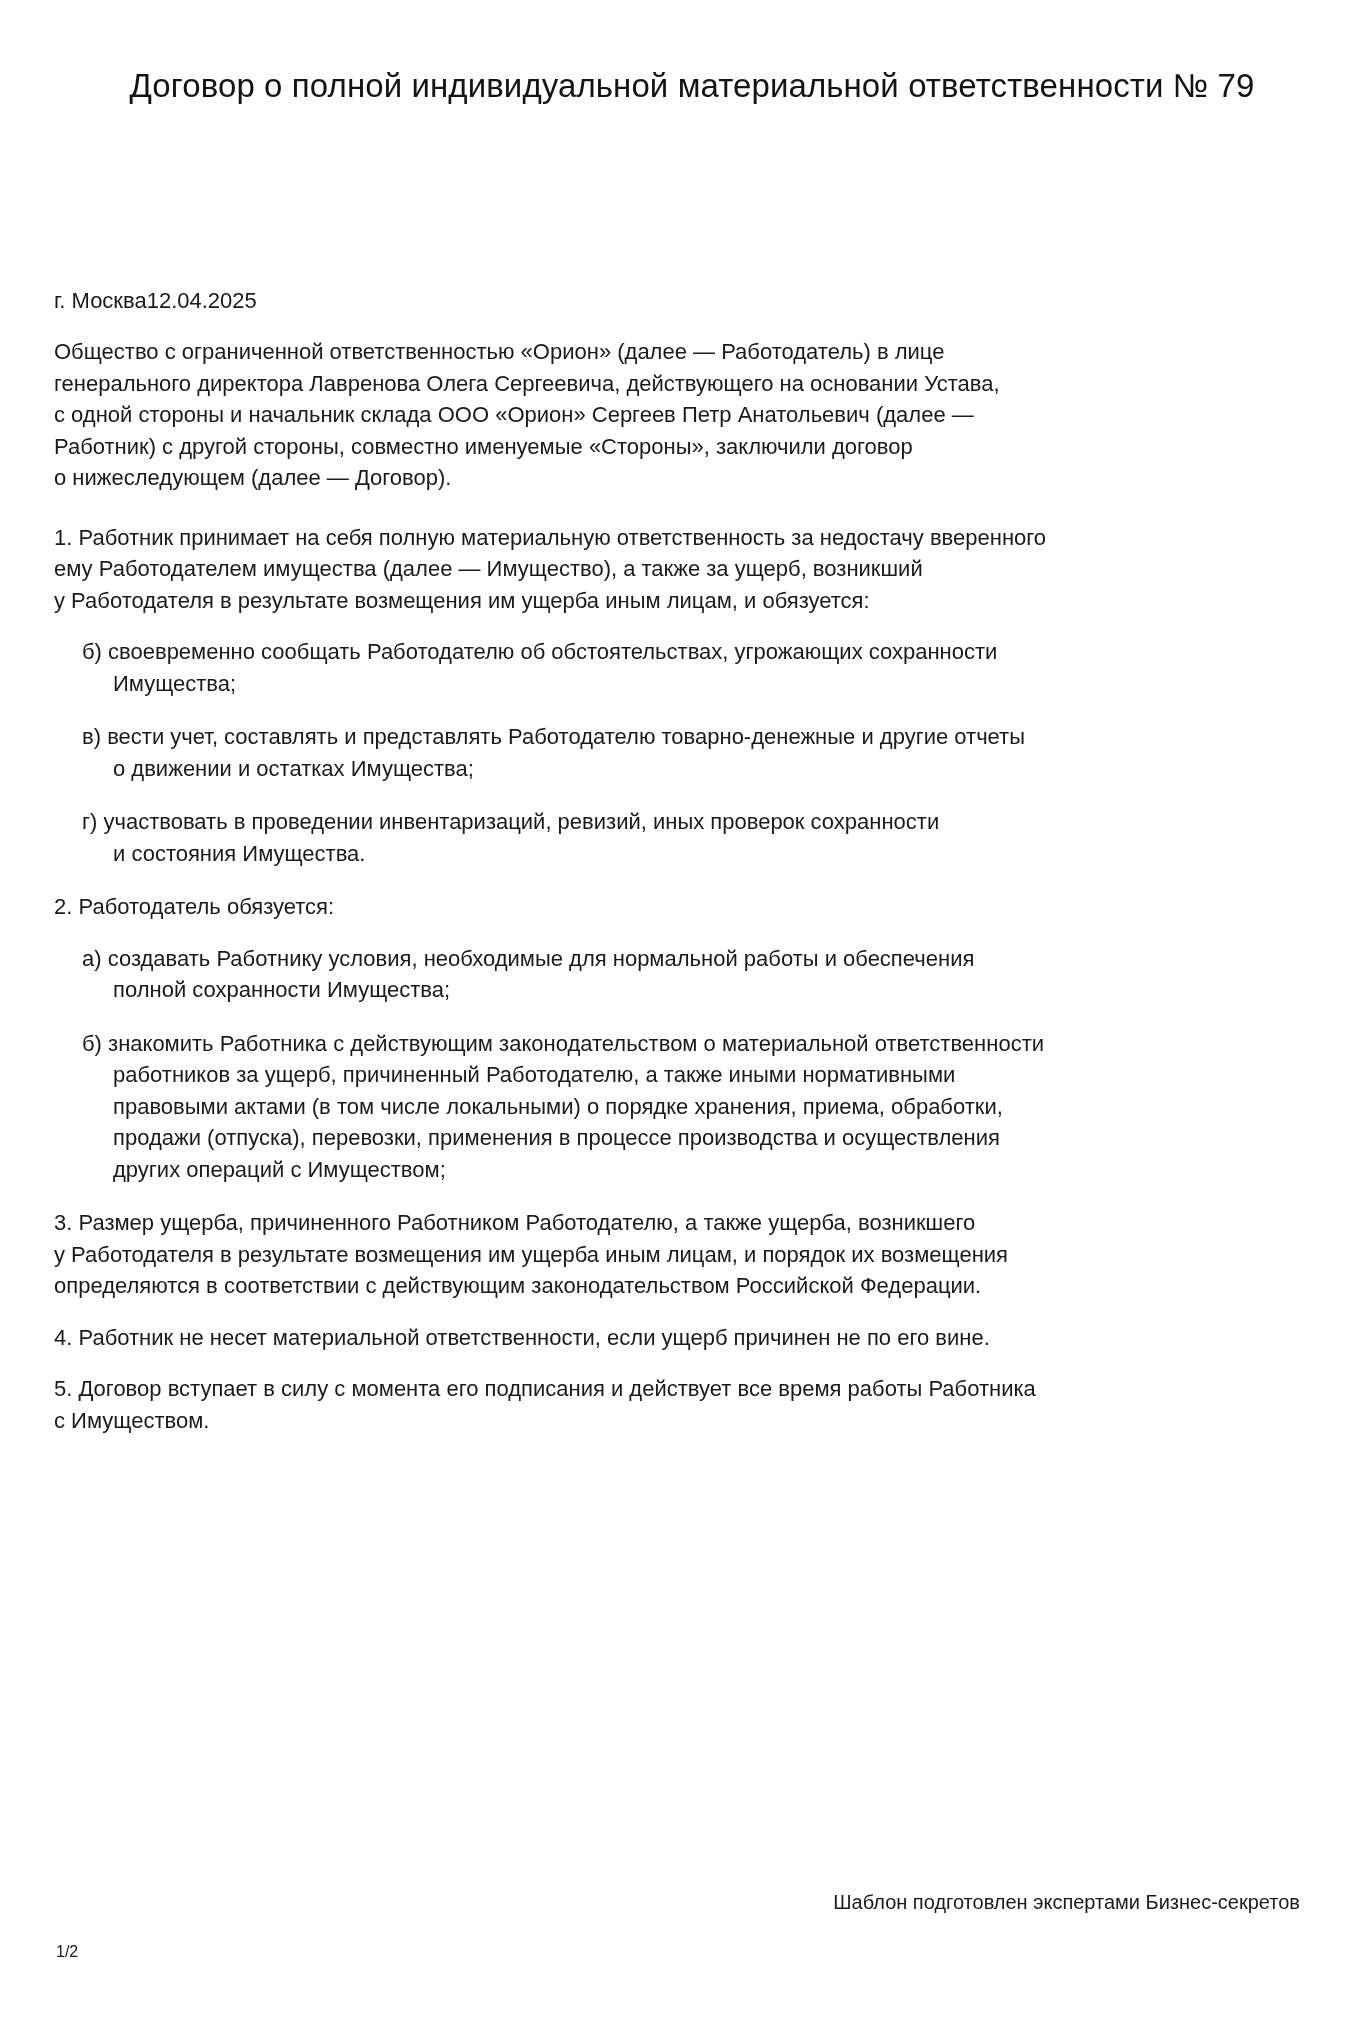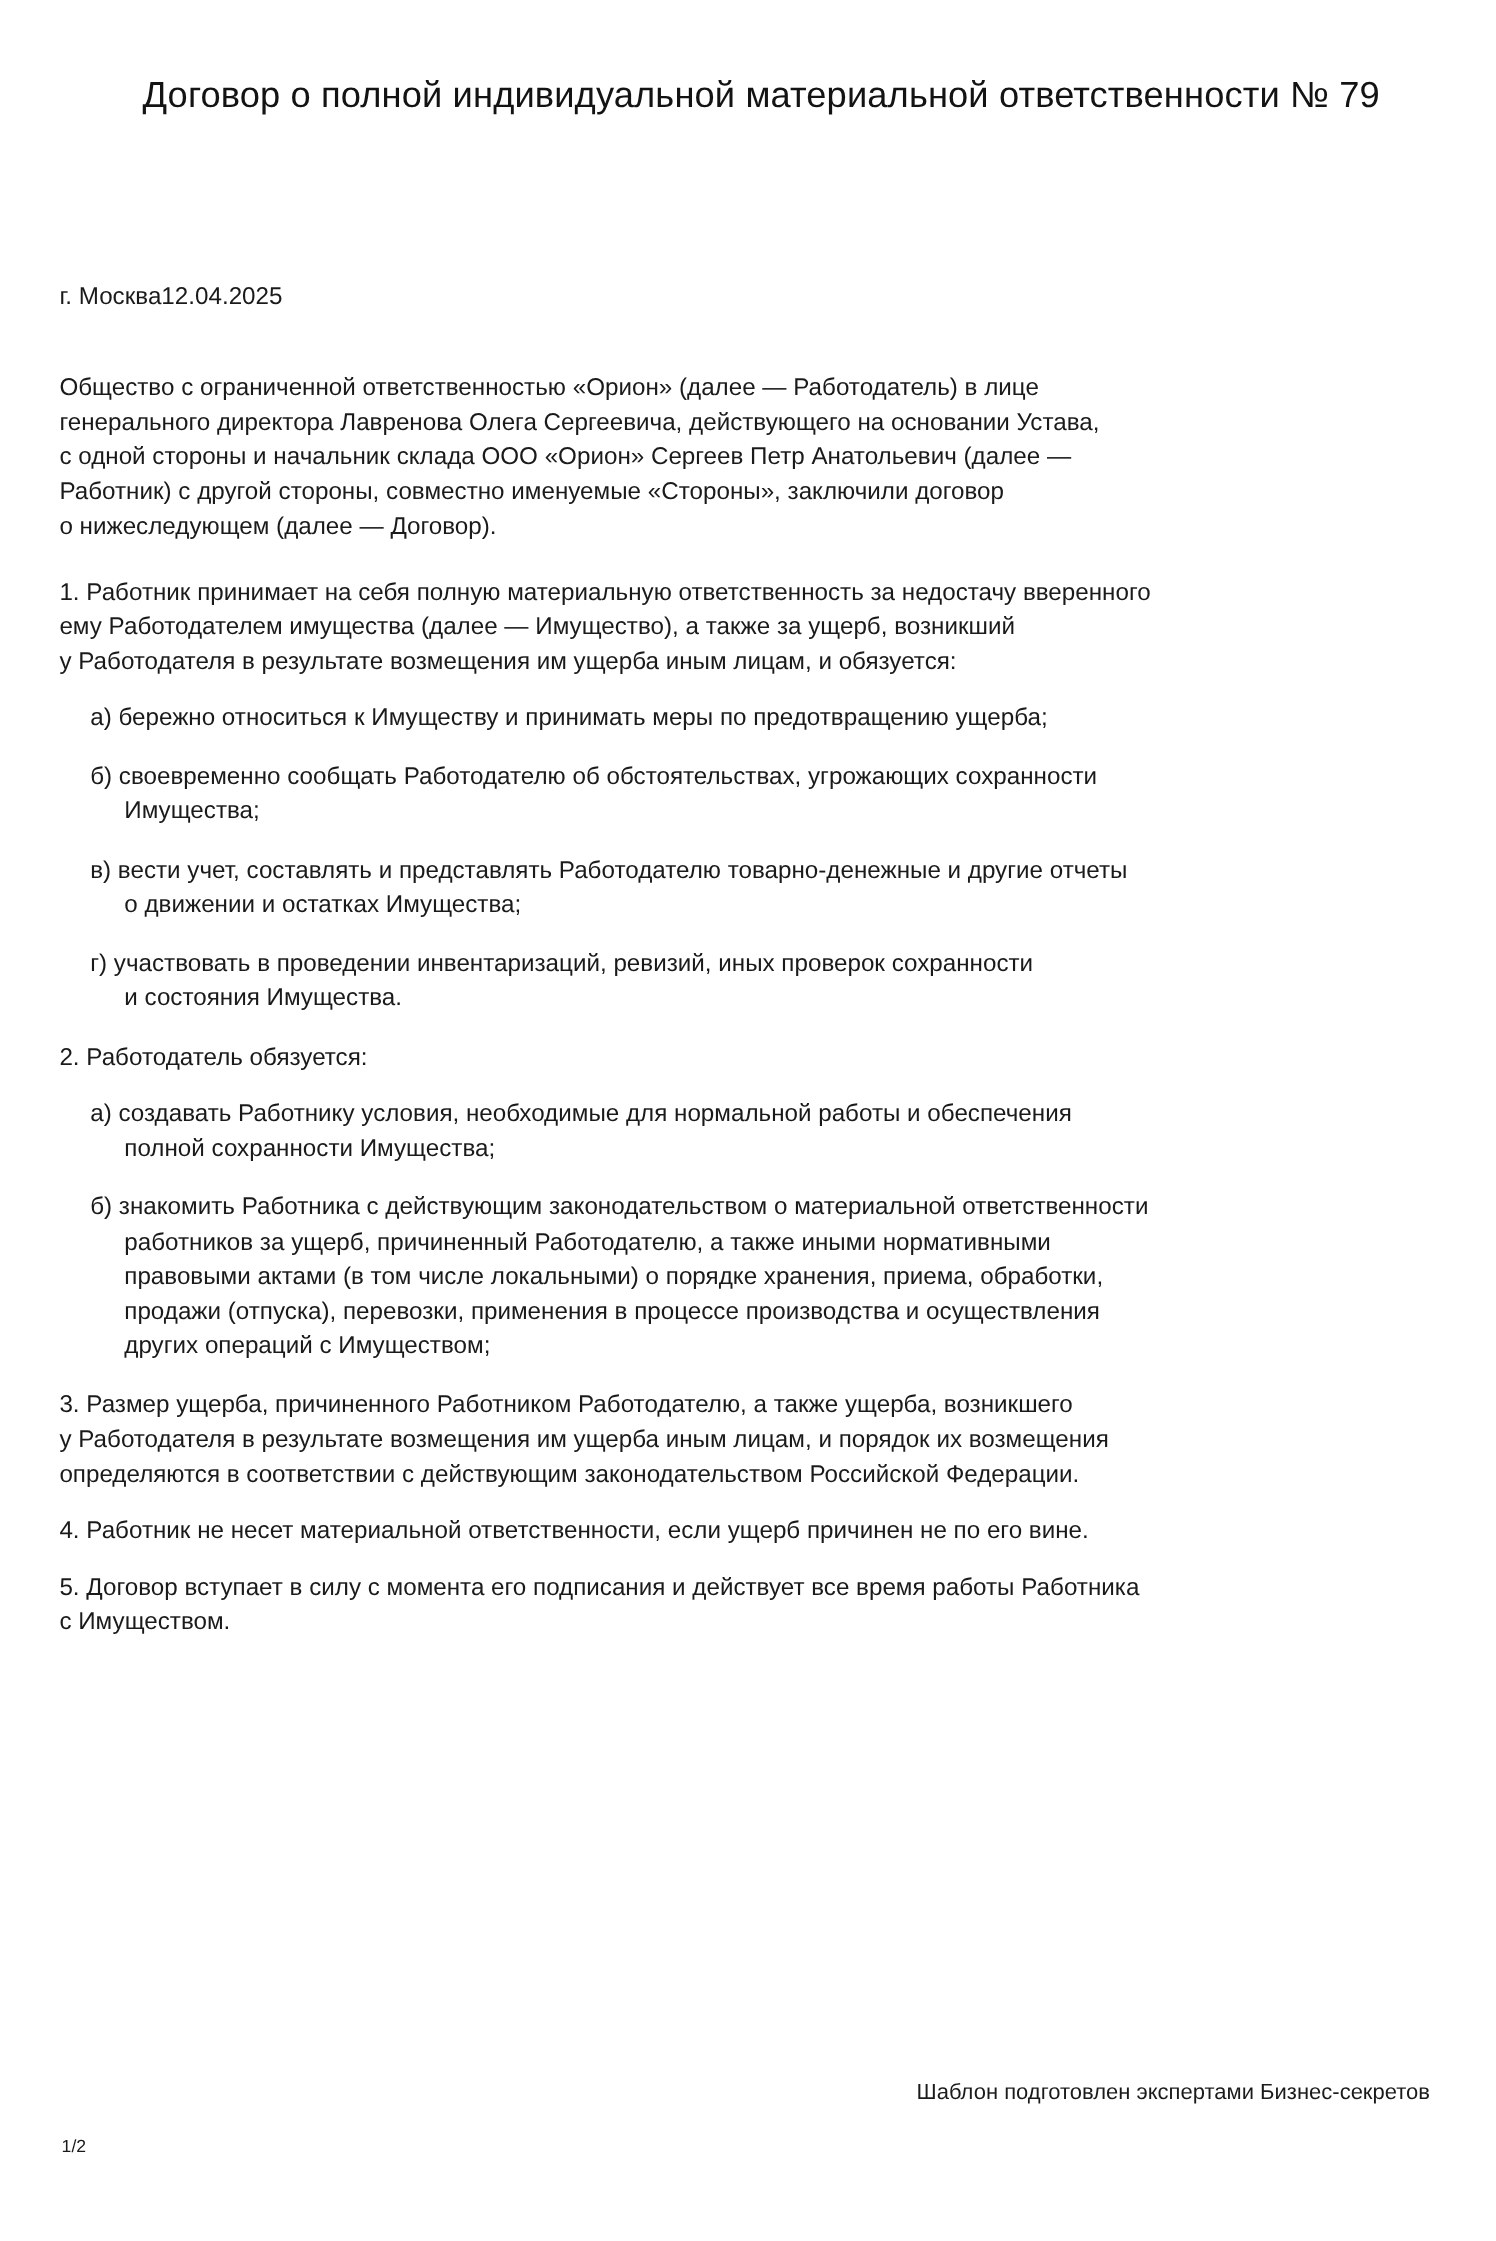--- a/index.html
+++ b/index.html
@@ -40,21 +40,21 @@
     left: 42px;
     top: 254px;
     width: 1268px;
     display: flex;
     align-items: baseline;
     font-size: 22px;
     line-height: 30px;
     color: #1a1a1a;
   }
   .meta-city { text-align: left; }
-  .meta-date { text-align: right; }
+  .meta-date { text-align: right; margin-top: 32px; }
 
   
   .body-block {
     position: absolute;
     left: 42px;
     top: 336px;
     width: 1272px;
   }
 
   .para {
@@ -116,21 +116,20 @@
 генерального директора Лавренова Олега Сергеевича, действующего на основании Устава,
 с одной стороны и начальник склада ООО «Орион» Сергеев Петр Анатольевич (далее —
 Работник) с другой стороны, совместно именуемые «Стороны», заключили договор
 о нижеследующем (далее — Договор).</p>
 
     <div class="spacer-lg"></div>
 
     <p class="para clause">1. Работник принимает на себя полную материальную ответственность за недостачу вверенного
 ему Работодателем имущества (далее — Имущество), а также за ущерб, возникший
 у Работодателя в результате возмещения им ущерба иным лицам, и обязуется:</p>
-    <p class="para subitem">а) бережно относиться к Имуществу и принимать меры по предотвращению ущерба;</p>
     <p class="para subitem">б) своевременно сообщать Работодателю об обстоятельствах, угрожающих сохранности
 Имущества;</p>
     <p class="para subitem">в) вести учет, составлять и представлять Работодателю товарно-денежные и другие отчеты
 о движении и остатках Имущества;</p>
     <p class="para subitem">г) участвовать в проведении инвентаризаций, ревизий, иных проверок сохранности
 и состояния Имущества.</p>
 
     <p class="para clause">2. Работодатель обязуется:</p>
     <p class="para subitem">а) создавать Работнику условия, необходимые для нормальной работы и обеспечения
 полной сохранности Имущества;</p>

